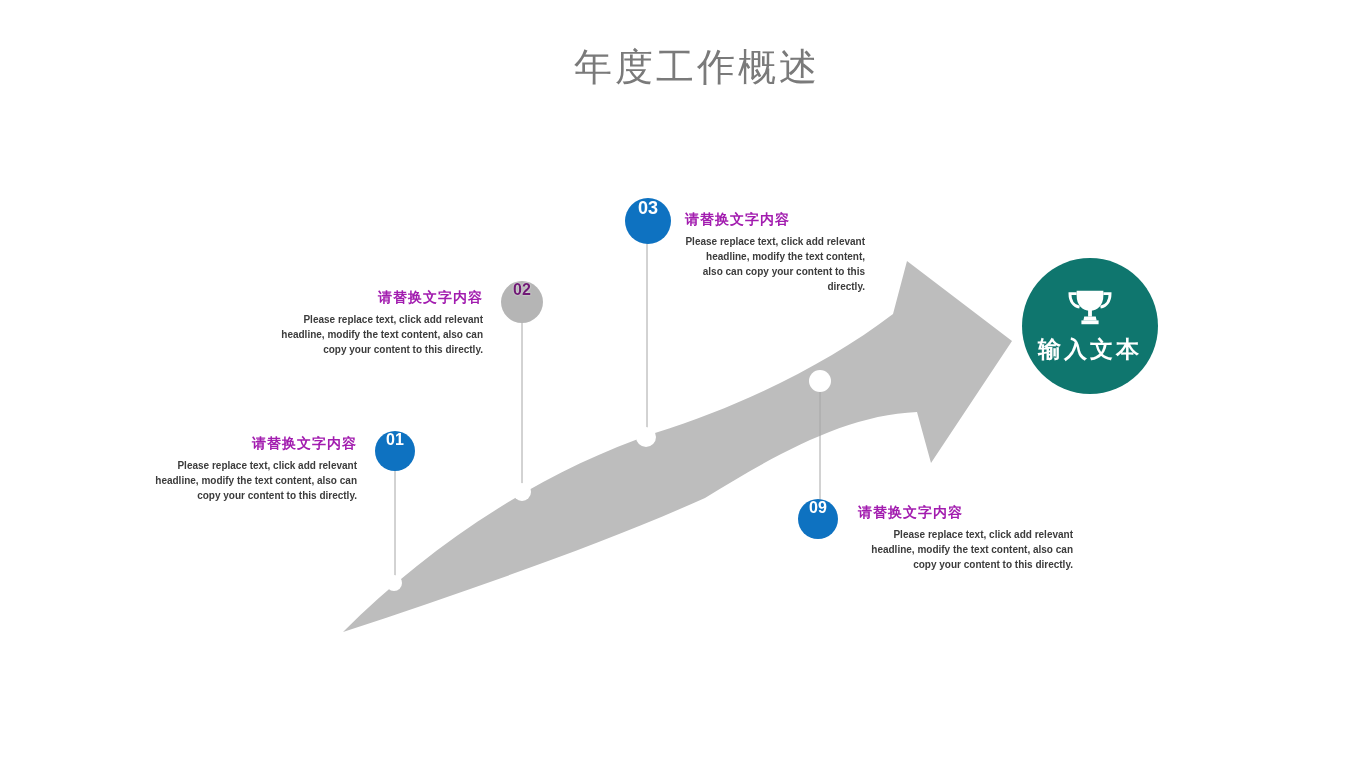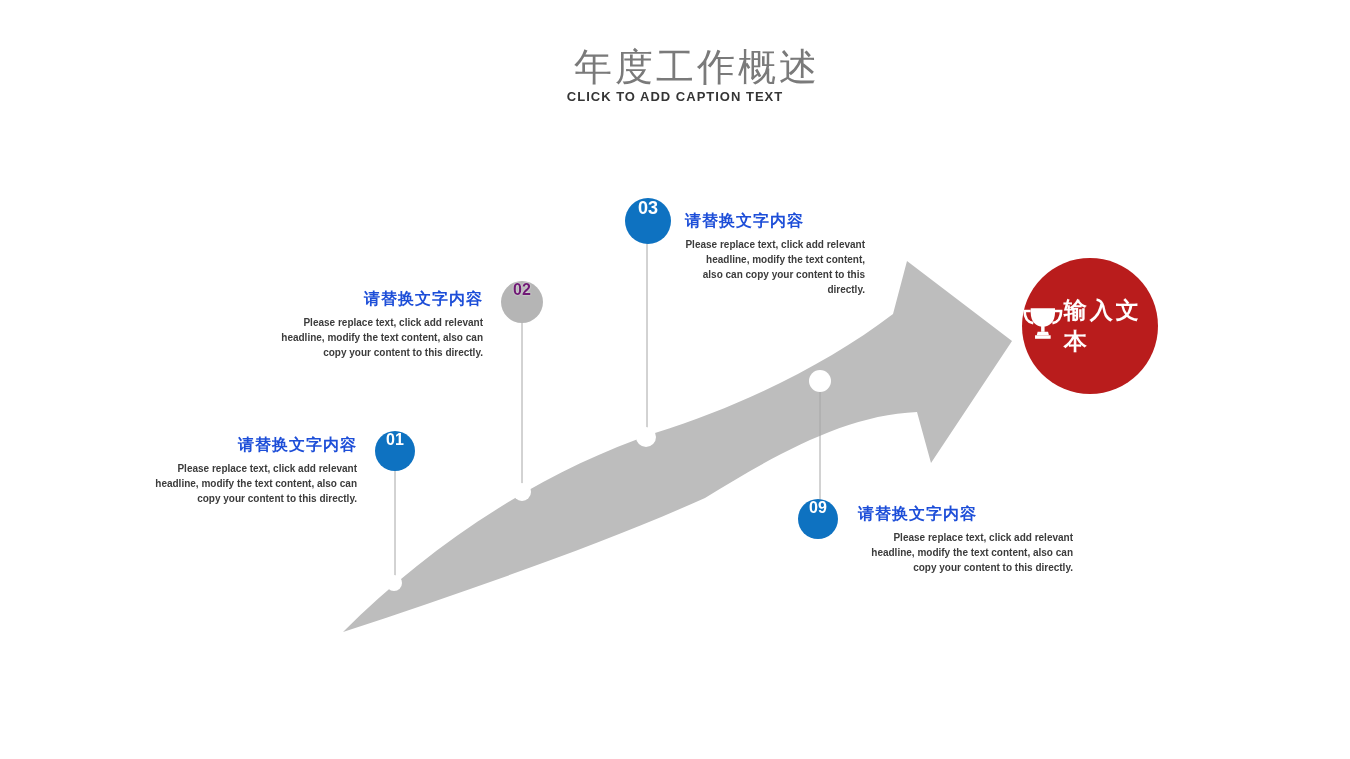--- a/index.html
+++ b/index.html
@@ -20,44 +20,43 @@
                justify-content:center;color:#ffffff;font-weight:700;font-size:16px;}
   .step-circle.blue{background:#0e72c1;}
   .step-circle.gray{background:#b5b5b5;color:#701a75;text-shadow:0 0 2px rgba(255,255,255,.85);}
   .c01{left:375px;top:431px;width:40px;height:40px;}
   .c02{left:501px;top:281px;width:42px;height:42px;}
   .c03{left:625px;top:198px;width:46px;height:46px;font-size:18px;}
   .c04{left:798px;top:499px;width:40px;height:40px;}
 
   
   .tb{position:absolute;}
-  .tb .tb-heading{margin:0 0 7px 0;font-size:16px;font-weight:700;color:#1d4ed8;
+  .tb .tb-heading{margin:0 0 7px 0;font-size:14px;font-weight:700;color:#a21caf;
                   letter-spacing:1px;line-height:1.1;}
   .tb .tb-body{margin:0;font-size:10px;font-weight:700;color:#3c3c3c;line-height:1.5;text-align:right;}
   .tb.align-right{text-align:right;}
   .tb.align-left{text-align:left;}
   .tb01{left:142px;top:436px;width:215px;}
   .tb02{left:268px;top:290px;width:215px;}
   .tb03{left:685px;top:212px;width:180px;}
   .tb04{left:858px;top:505px;width:215px;}
 
   
   .goal{position:absolute;left:1022px;top:258px;width:136px;height:136px;border-radius:50%;
-        background:#b91c1c;display:flex;flex-direction:row;align-items:center;
+        background:#0f766e;display:flex;flex-direction:column;align-items:center;
         justify-content:center;}
   .goal .trophy{width:46px;height:42px;margin-bottom:5px;}
   .goal-label{color:#ffffff;font-size:23px;font-weight:700;letter-spacing:3px;}
 </style>
 </head>
 <body>
 
 <div class="slide">
 
   <div class="title">年度工作概述</div>
-  <div class="subtitle">CLICK TO ADD CAPTION TEXT</div>
 
   <svg class="arrow-svg" viewBox="0 0 1350 759">
 
     <path d="M343,632
              C 430,545 540,472 655,433
              C 745,405 830,362 893,314
              L 907,261
              L 1012,341
              L 931,463
              L 917,412

